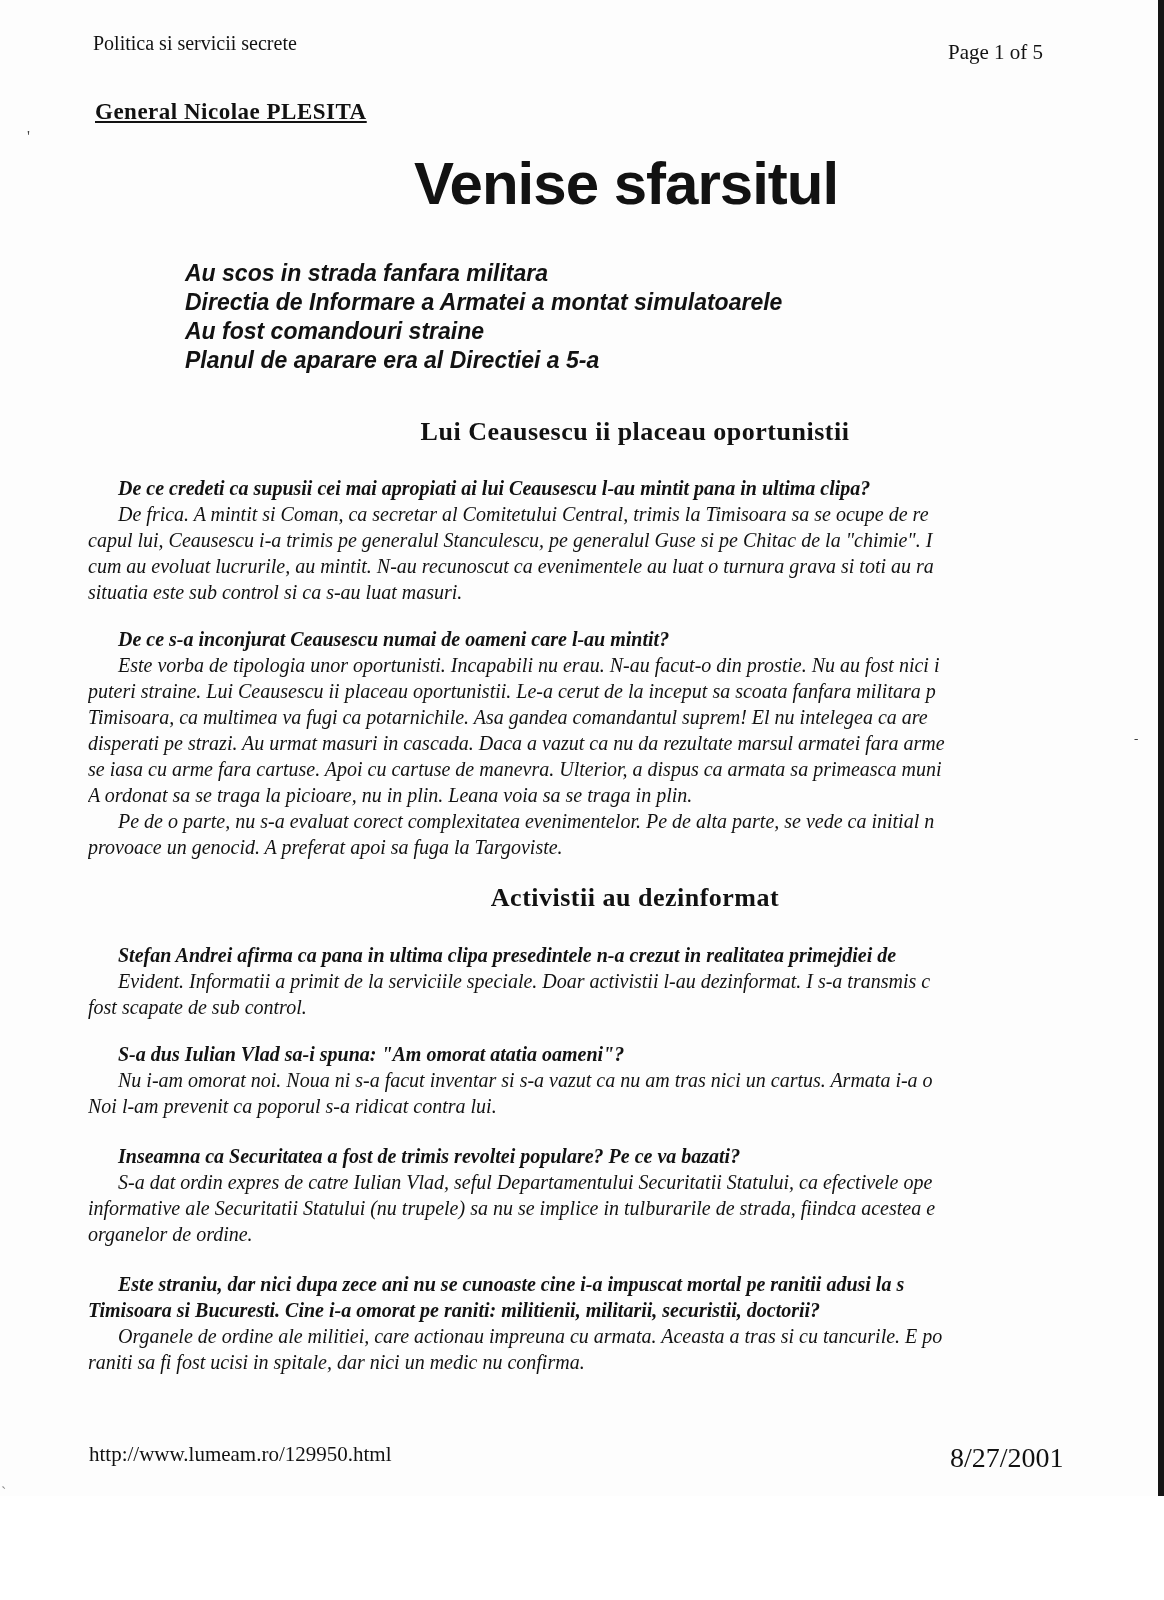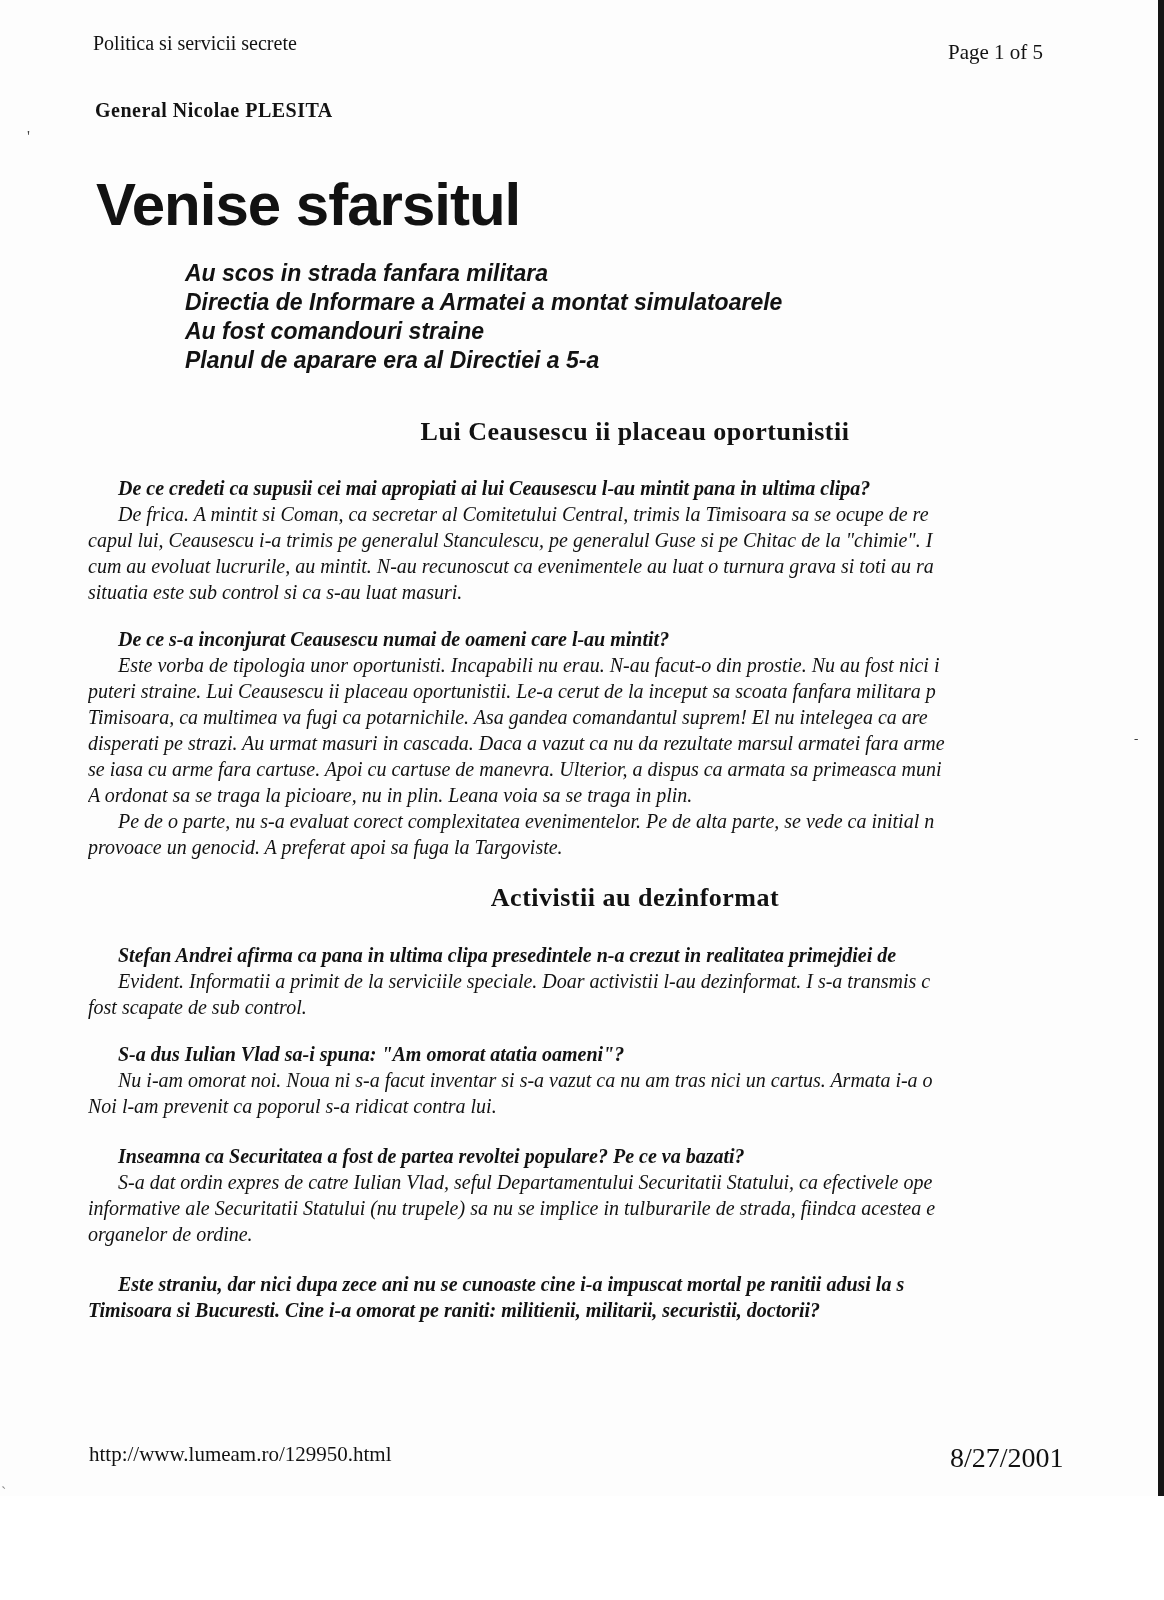--- a/index.html
+++ b/index.html
@@ -12,29 +12,28 @@
     color:#121212;
   }
   .edge-strip {
     position:absolute; top:0; right:0; width:6px; height:1600px;
     background:#151515;
   }
   .header-left  { position:absolute; top:32px;  left:93px;  font-size:20px; }
   .header-right { position:absolute; top:40px;  left:948px; font-size:21px; }
   .author {
     position:absolute; top:99px; left:95px;
-    font-size:20px; font-weight:bold; letter-spacing:0.5px;
+    font-size:23px; font-weight:bold; letter-spacing:0.5px;text-decoration:underline;
   }
   .doc-title {
     position:absolute; top:150px; left:96px; width:1060px;
-    text-align:left;
+    text-align:center;
     font-family:"Liberation Sans", sans-serif;
     font-weight:bold; font-size:60px; line-height:1.12;
     letter-spacing:-1px;
-    margin-top:21px;
   }
   .subtitles {
     position:absolute; top:259px; left:185px;
     font-family:"Liberation Sans", sans-serif;
     font-weight:bold; font-size:23px; line-height:29px;
   }
   .article {
     position:absolute; top:419px; left:88px; width:962px;
     font-size:20px; line-height:26px;
     overflow:hidden;
@@ -110,30 +109,34 @@
       <div class="line indent">Evident. Informatii a primit de la serviciile speciale. Doar activistii l-au dezinformat. I s-a transmis c</div>
       <div class="line">fost scapate de sub control.</div>
     </div>
 
     <div class="line q indent mt21">S-a dus Iulian Vlad sa-i spuna: "Am omorat atatia oameni"?</div>
     <div>
       <div class="line indent">Nu i-am omorat noi. Noua ni s-a facut inventar si s-a vazut ca nu am tras nici un cartus. Armata i-a o</div>
       <div class="line">Noi l-am prevenit ca poporul s-a ridicat contra lui.</div>
     </div>
 
-    <div class="line q indent mt24">Inseamna ca Securitatea a fost de partea revoltei populare? Pe ce va bazati?</div>
+    <div class="line q indent mt24">Inseamna ca Securitatea a fost de trimis revoltei populare? Pe ce va bazati?</div>
     <div>
       <div class="line indent">S-a dat ordin expres de catre Iulian Vlad, seful Departamentului Securitatii Statului, ca efectivele ope</div>
       <div class="line">informative ale Securitatii Statului (nu trupele) sa nu se implice in tulburarile de strada, fiindca acestea e</div>
       <div class="line">organelor de ordine.</div>
     </div>
 
     <div class="mt24">
       <div class="line q indent">Este straniu, dar nici dupa zece ani nu se cunoaste cine i-a impuscat mortal pe ranitii adusi la s</div>
       <div class="line q">Timisoara si Bucuresti. Cine i-a omorat pe raniti: militienii, militarii, securistii, doctorii?</div>
+    </div>
+    <div>
+      <div class="line indent">Organele de ordine ale militiei, care actionau impreuna cu armata. Aceasta a tras si cu tancurile. E po</div>
+      <div class="line">raniti sa fi fost ucisi in spitale, dar nici un medic nu confirma.</div>
     </div>
 
   </div>
 
   <div class="footer-url">http://www.lumeam.ro/129950.html</div>
   <div class="footer-date">8/27/2001</div>
 
   <span class="speck speck-author">'</span>
   <span class="speck speck-bottom-left">`</span>
   <span class="speck speck-right">-</span>

